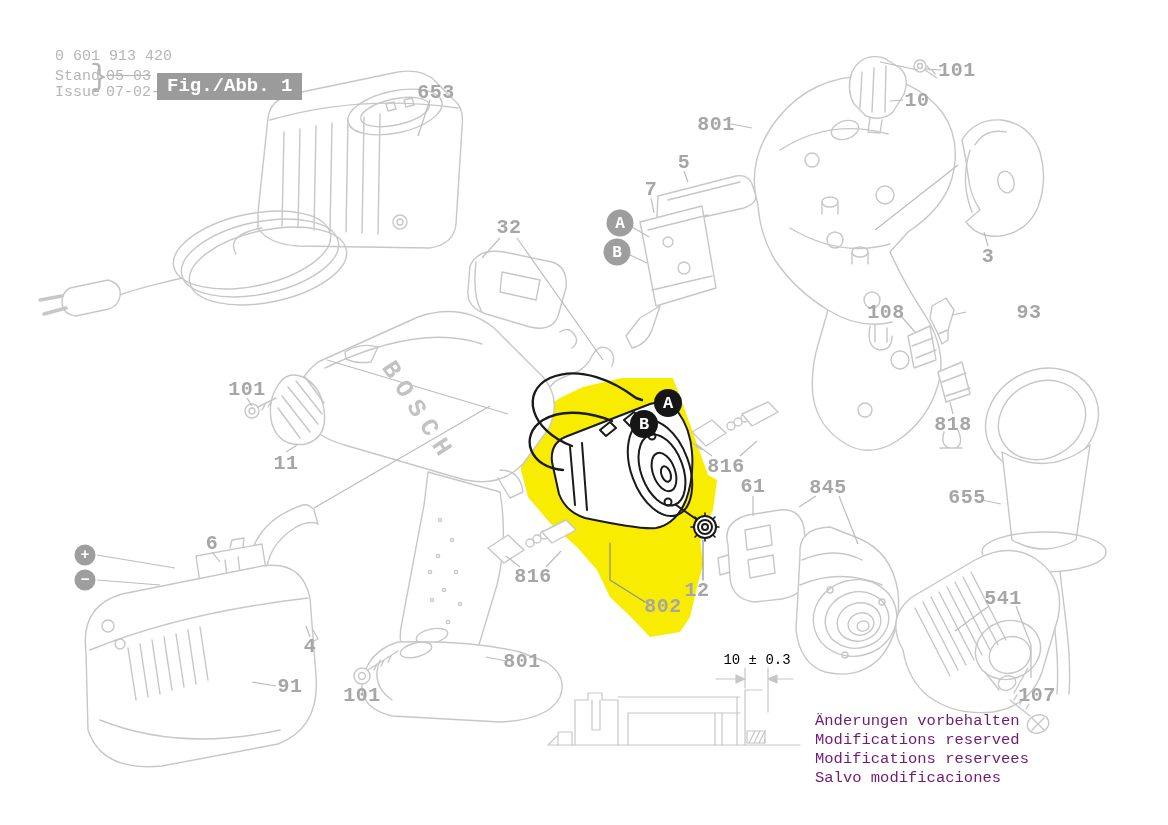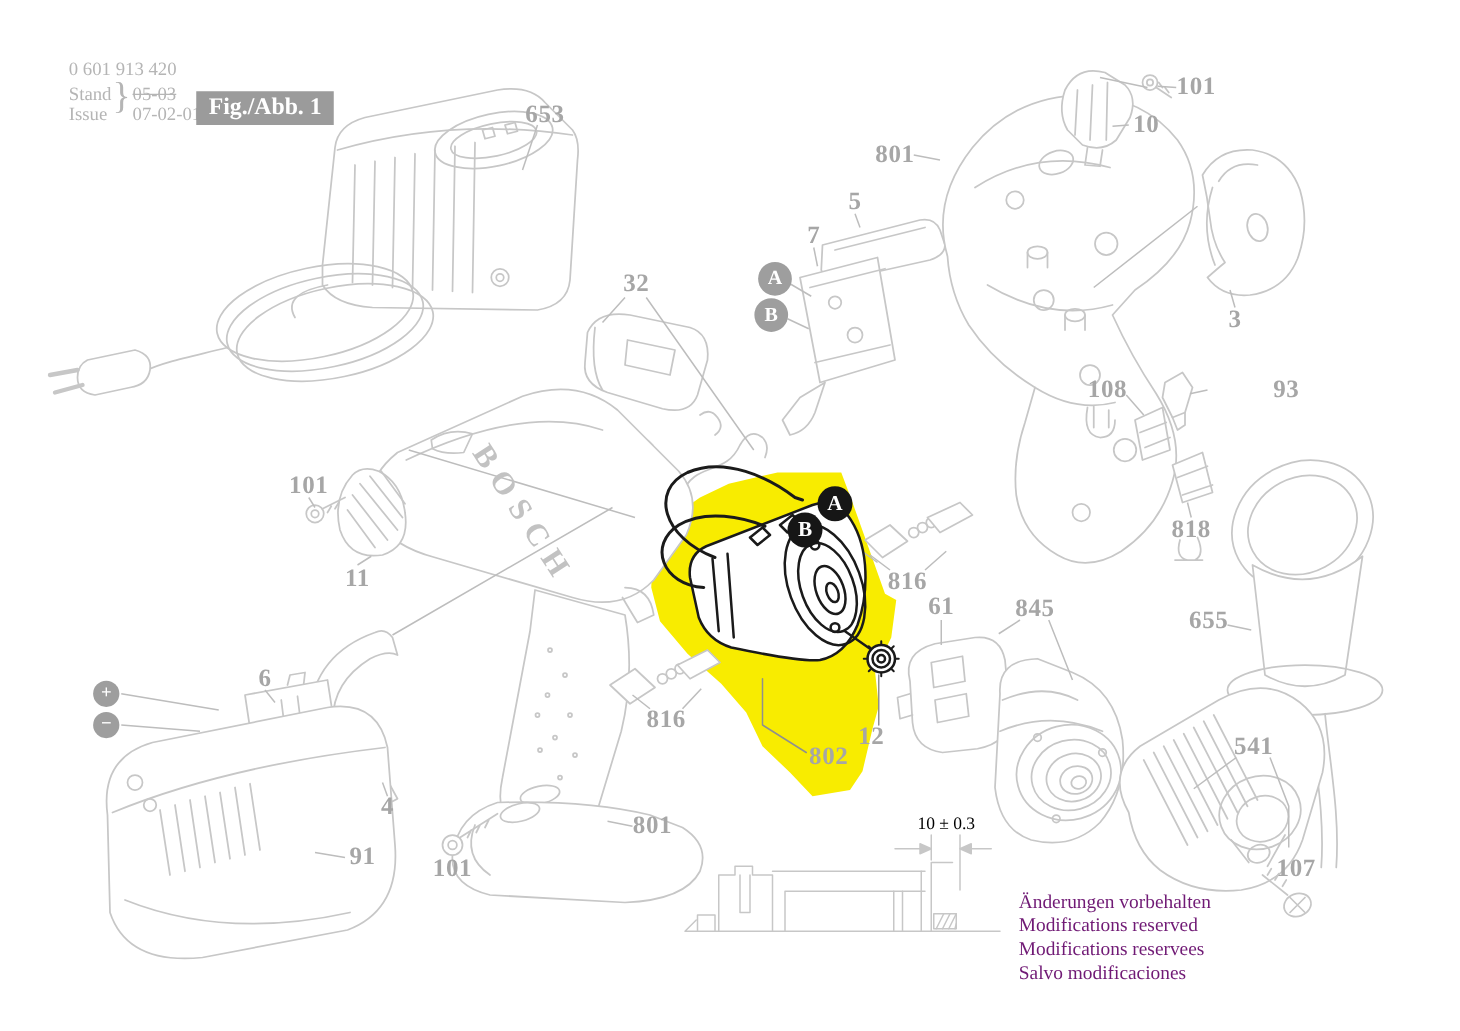--- a/index.html
+++ b/index.html
@@ -1,17 +1,17 @@
 <!DOCTYPE html>
 <html><head>
 <meta charset="utf-8">
 <style>
   html,body{margin:0;padding:0;background:#ffffff;}
   #stage{position:relative;width:1168px;height:817px;background:#ffffff;overflow:hidden;
-         font-family:Liberation Serif, serif;}
+         font-family:Liberation Mono, monospace;}
   svg{position:absolute;left:0;top:0;}
   .callout{position:absolute;transform:translate(-50%,-50%);font-weight:bold;font-size:20px;
            color:#a6a6a6;letter-spacing:0.5px;white-space:nowrap;}
   .marker{position:absolute;transform:translate(-50%,-50%);border-radius:50%;
           display:flex;align-items:center;justify-content:center;color:#fff;font-weight:bold;}
   .m-gray{background:#9e9e9e;width:27px;height:27px;font-size:16px;}
   .m-black{background:#161616;width:28px;height:28px;font-size:17px;}
   .m-small{background:#9e9e9e;width:21px;height:21px;font-size:15px;line-height:21px;}
   .hdr{position:absolute;color:#b5b5b5;font-size:15px;white-space:nowrap;}
   .brace{font-size:30px;font-weight:400;color:#b5b5b5;}

